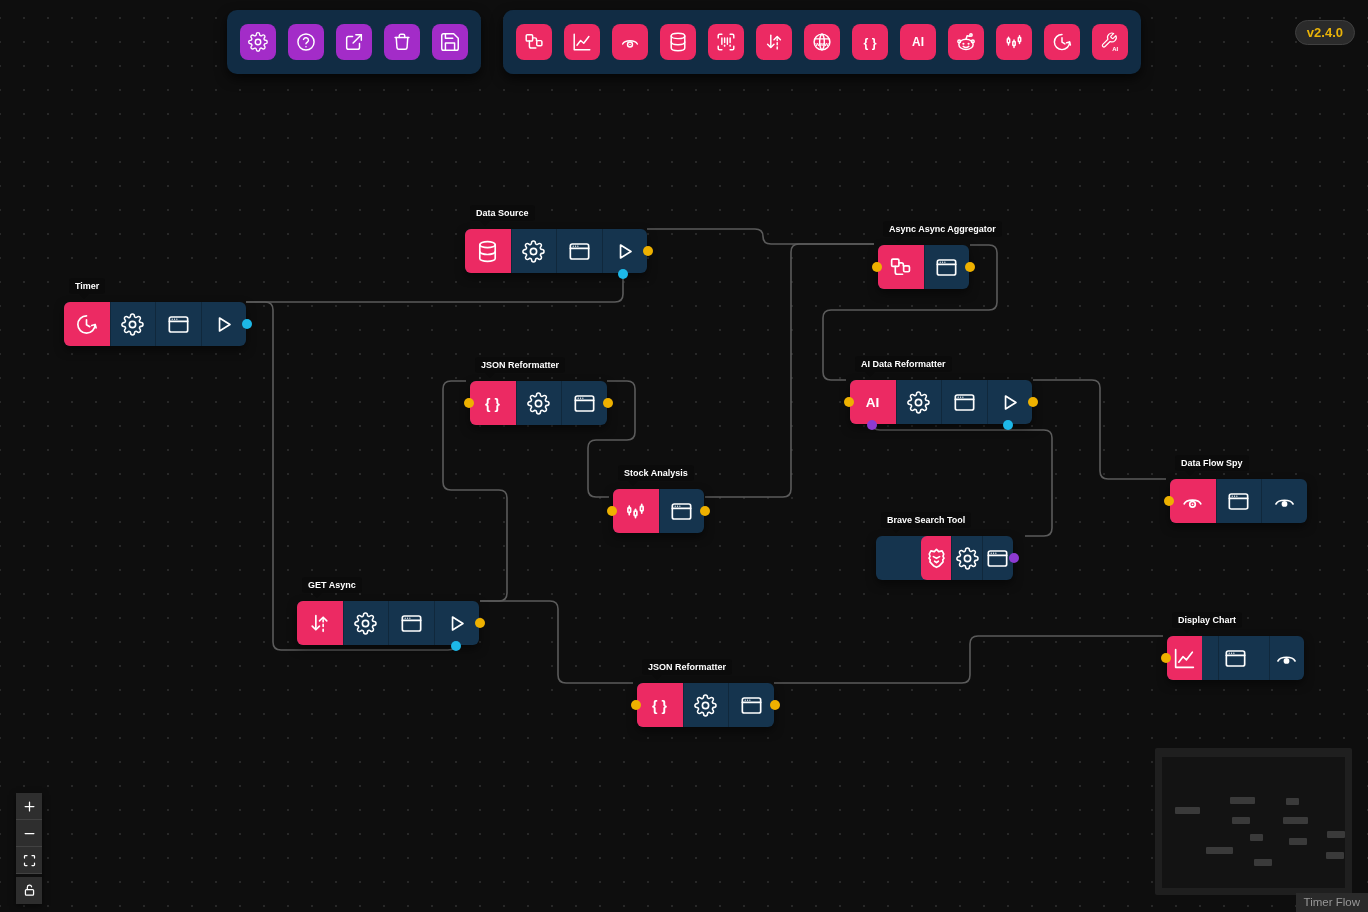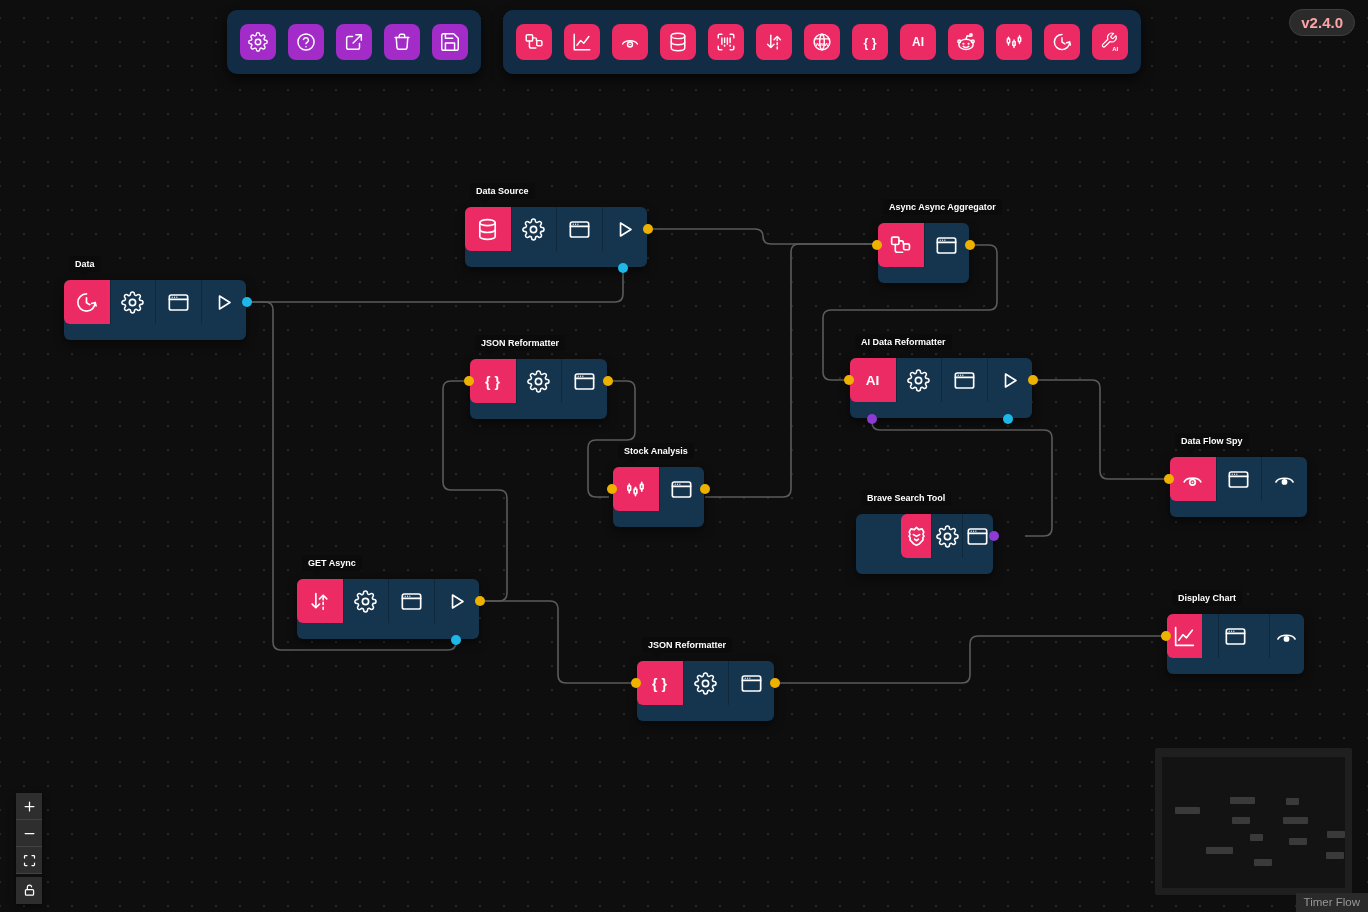--- a/index.html
+++ b/index.html
@@ -17,26 +17,26 @@
   .toolbar{position:absolute;display:flex;gap:12px;padding:14px 13px;border-radius:10px;
     background:#112c44;box-shadow:0 5px 12px rgba(0,0,0,.65);}
   .toolbar-left{left:227px;top:10px;}
   .toolbar-right{left:503px;top:10px;}
   .tb-btn{width:36px;height:36px;border:none;border-radius:8px;display:flex;align-items:center;justify-content:center;cursor:pointer;padding:0;}
   .tb-btn.purple{background:#a32cc8;}
   .tb-btn.pink{background:#ec2a63;}
   .tb-btn svg{width:22px;height:22px;}
 
   
-  .version{position:absolute;right:13px;top:9px;background:#2b2b2b;border:1px solid #404040;
-    color:#fca5a5;font-size:15px;font-weight:bold;padding:4px 11px;border-radius:14px;}
+  .version{position:absolute;right:13px;top:20px;background:#2b2b2b;border:1px solid #404040;
+    color:#eab308;font-size:13px;font-weight:bold;padding:4px 11px;border-radius:14px;}
 
   
-  .node{position:absolute;height:60px;display:flex;border-radius:6px;background:#15344e;
-    box-shadow:0 4px 10px rgba(0,0,0,.5);}
+  .node{position:absolute;height:44px;display:flex;border-radius:6px;background:#15344e;
+    box-shadow:0 4px 10px rgba(0,0,0,.5);margin-top:22px;}
   .node-section{width:45.5px;height:44px;display:flex;align-items:center;justify-content:center;cursor:pointer;}
   .node-section.accent{background:#ec2a63;border-radius:6px 0 0 6px;}
   .node-section + .node-section:not(.accent){border-left:1px solid rgba(0,0,0,.22);}
   .node-section:last-child{border-radius:0 6px 6px 0;}
   .node-section svg{width:25px;height:25px;}
   .node-label{position:absolute;left:5px;top:-24px;background:#0b0b0b;color:#fff;font-size:9px;
     font-weight:bold;padding:3px 6px;border-radius:3px;white-space:nowrap;}
   .node-label:after{content:"";position:absolute;left:10px;top:100%;border:5px solid transparent;border-top-color:#0b0b0b;}
   .handle{position:absolute;width:10px;height:10px;border-radius:50%;cursor:crosshair;}
   .handle.right{right:-6px;top:17px;}
@@ -70,21 +70,21 @@
       <path d="M 970 245 L 989 245 Q 997 245 997 253 L 997 302 Q 997 310 989 310 L 831 310 Q 823 310 823 318 L 823 372 Q 823 380 831 380 L 846 380" fill="none" stroke="#5b5b5b" stroke-width="1.6"></path>
       <path d="M 1025 536 L 1044 536 Q 1052 536 1052 528 L 1052 438 Q 1052 430 1044 430 L 880 430 Q 872 430 872 422 L 872 407" fill="none" stroke="#5b5b5b" stroke-width="1.6"></path>
       <path d="M 1033 380 L 1092 380 Q 1100 380 1100 388 L 1100 471 Q 1100 479 1108 479 L 1166 479" fill="none" stroke="#5b5b5b" stroke-width="1.6"></path>
       <path d="M 480 601 L 499 601 Q 507 601 507 593 L 507 498 Q 507 490 499 490 L 451 490 Q 443 490 443 482 L 443 389 Q 443 381 451 381 L 466 381" fill="none" stroke="#5b5b5b" stroke-width="1.6"></path>
       <path d="M 607 381 L 627 381 Q 635 381 635 389 L 635 432 Q 635 440 627 440 L 596 440 Q 588 440 588 448 L 588 489 Q 588 497 596 497 L 609 497" fill="none" stroke="#5b5b5b" stroke-width="1.6"></path>
       <path d="M 480 601 L 550 601 Q 558 601 558 609 L 558 675 Q 558 683 566 683 L 633 683" fill="none" stroke="#5b5b5b" stroke-width="1.6"></path>
       <path d="M 774 683 L 962 683 Q 970 683 970 675 L 970 644 Q 970 636 978 636 L 1163 636" fill="none" stroke="#5b5b5b" stroke-width="1.6"></path>
     </svg>
   <div id="nodes-layer">
       <div class="node" style="left: 64px; top: 280px; width: 182px;">
-        <div class="node-label">Data</div>
+        <div class="node-label">Timer</div>
         <div class="node-section accent">
           <svg viewBox="0 0 24 24" fill="none" stroke="#fff" stroke-width="1.6" stroke-linecap="round" stroke-linejoin="round">
             <path d="M12 3.7a8.3 8.3 0 1 0 8.3 8.3"></path>
             <path d="M12 7.4v4.8l3.2 1.9"></path>
             <path d="M17 12.9l3.3-.9.9 3.2"></path>
           </svg>
         </div>
         <div class="node-section">
           <svg viewBox="0 0 24 24" fill="none" stroke="#fff" stroke-width="1.6" stroke-linecap="round" stroke-linejoin="round">
             <path d="M19.4 15a1.65 1.65 0 0 0 .33 1.82l.06.06a2 2 0 0 1 0 2.83 2 2 0 0 1-2.83 0l-.06-.06a1.65 1.65 0 0 0-1.82-.33 1.65 1.65 0 0 0-1 1.51V21a2 2 0 0 1-2 2 2 2 0 0 1-2-2v-.09A1.65 1.65 0 0 0 9 19.4a1.65 1.65 0 0 0-1.82.33l-.06.06a2 2 0 0 1-2.83 0 2 2 0 0 1 0-2.83l.06-.06a1.65 1.65 0 0 0 .33-1.82 1.65 1.65 0 0 0-1.51-1H3a2 2 0 0 1-2-2 2 2 0 0 1 2-2h.09A1.65 1.65 0 0 0 4.6 9a1.65 1.65 0 0 0-.33-1.82l-.06-.06a2 2 0 0 1 0-2.83 2 2 0 0 1 2.83 0l.06.06a1.65 1.65 0 0 0 1.82.33H9a1.65 1.65 0 0 0 1-1.51V3a2 2 0 0 1 2-2 2 2 0 0 1 2 2v.09a1.65 1.65 0 0 0 1 1.51 1.65 1.65 0 0 0 1.82-.33l.06-.06a2 2 0 0 1 2.83 0 2 2 0 0 1 0 2.83l-.06.06a1.65 1.65 0 0 0-.33 1.82V9a1.65 1.65 0 0 0 1.51 1H21a2 2 0 0 1 2 2 2 2 0 0 1-2 2h-.09a1.65 1.65 0 0 0-1.51 1z" transform="scale(.92) translate(1,1)"></path>
@@ -271,21 +271,21 @@
           </svg>
         </div>
         <div class="node-section">
           <svg viewBox="0 0 24 24" fill="none" stroke="#fff" stroke-width="1.6" stroke-linecap="round" stroke-linejoin="round">
             <path d="M8.2 5.8l10 6.2-10 6.2z"></path>
           </svg>
         </div>
         <div class="handle right" style="background: rgb(238, 177, 0);"></div>
         <div class="handle bottom" style="background: rgb(29, 184, 232); left: 154px;"></div>
       </div>
-      <div class="node" style="left: 856px; top: 514px; width: 136.5px; padding-left: 45px;">
+      <div class="node" style="left: 876px; top: 514px; width: 136.5px; padding-left: 45px;">
         <div class="node-label">Brave Search Tool</div>
         <div class="node-section accent">
           <svg viewBox="0 0 24 24" fill="none" stroke="#fff" stroke-width="1.6" stroke-linecap="round" stroke-linejoin="round">
             <path d="M12 3.2l2.1 2.2 3.3-.7 1.6 3-.8 2.2 1 1.8-1.2 1.5.3 2-3.8 4.1-2.5 1.2-2.5-1.2-3.8-4.1.3-2-1.2-1.5 1-1.8-.8-2.2 1.6-3 3.3.7z"></path>
             <path d="M9 10.2l3 1.6 3-1.6"></path>
             <path d="M10.2 14.6l1.8 1.3 1.8-1.3"></path>
           </svg>
         </div>
         <div class="node-section">
           <svg viewBox="0 0 24 24" fill="none" stroke="#fff" stroke-width="1.6" stroke-linecap="round" stroke-linejoin="round">

